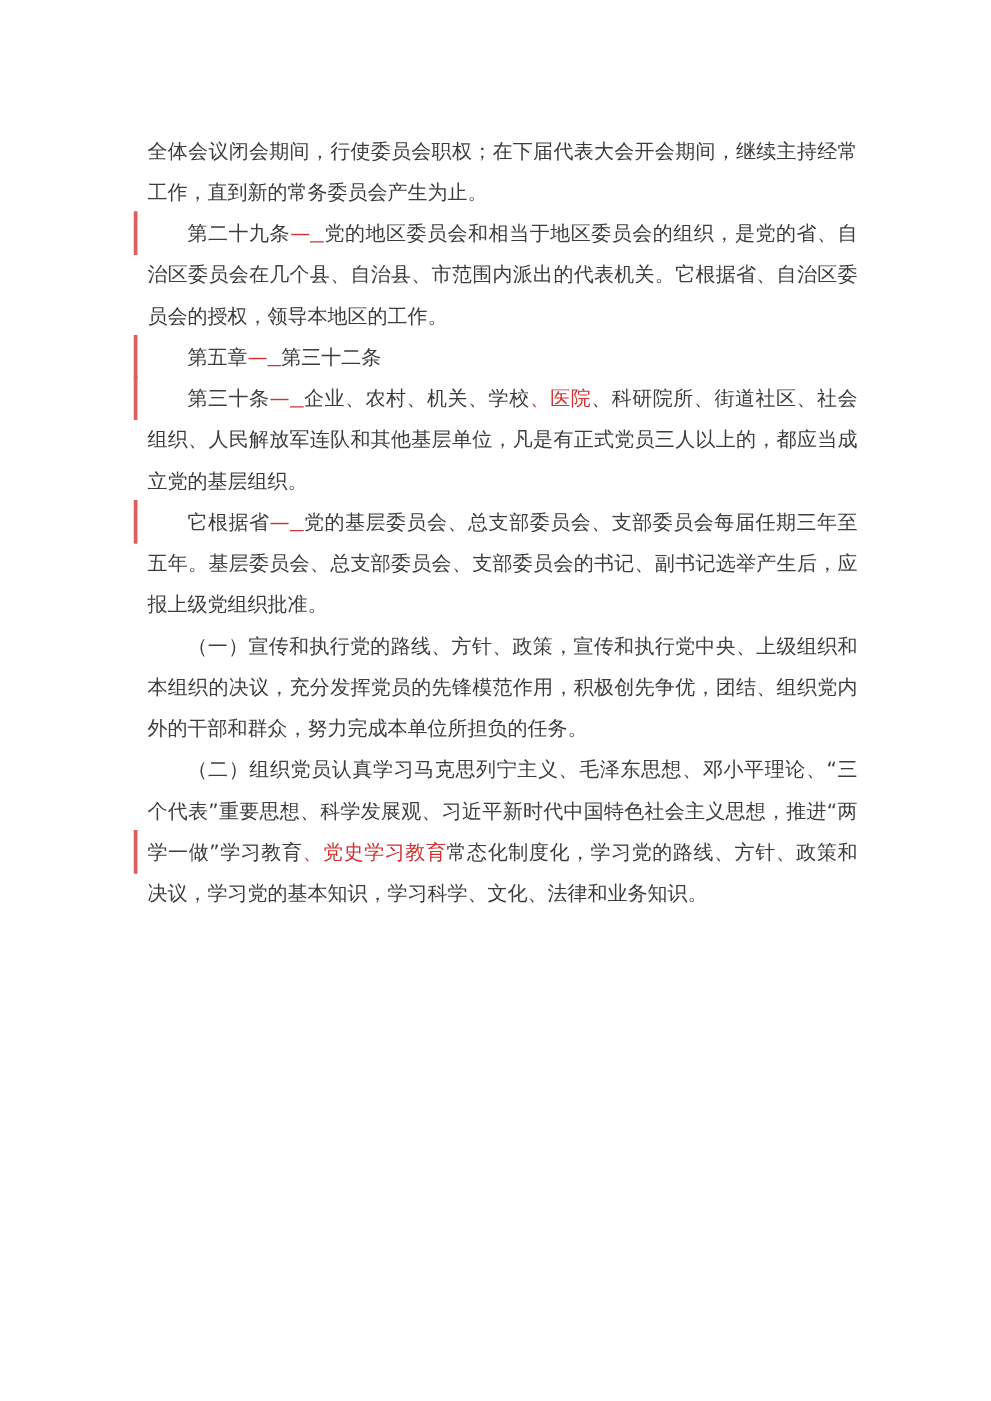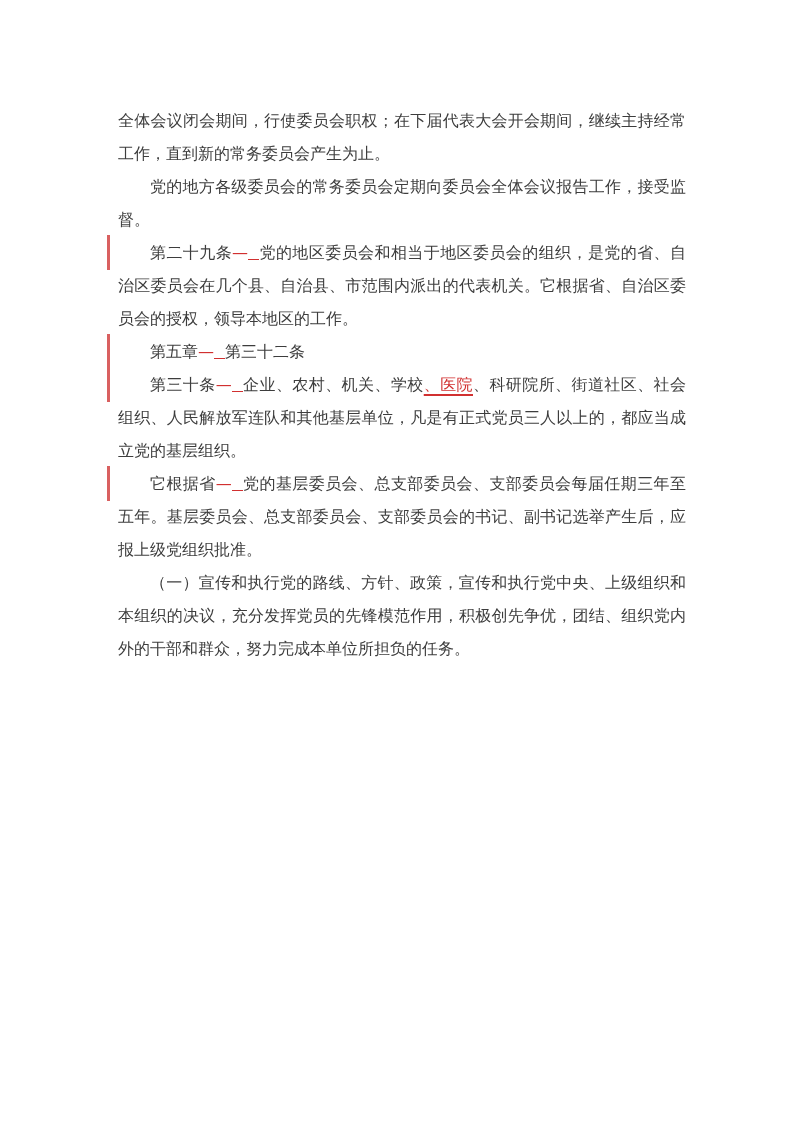--- a/index.html
+++ b/index.html
@@ -28,21 +28,20 @@
     line-height:33px;
     color:var(--text-color);
     text-align:justify;
     text-justify:inter-ideograph;
     word-break:break-all;
   }
   p.para.indent{text-indent:32px;}
   .ins{color:var(--ins-color);}
   .ins-u{
     color:var(--ins-color);
-    text-decoration:underline;
     text-decoration-thickness:1.5px;
     text-underline-offset:4px;
     margin-top:20px;
   }
   .ins-space{
     display:inline-block;
     width:11px;height:12px;
     border-bottom:1.5px solid var(--ins-color);
     vertical-align:-2px;
   }
@@ -52,19 +51,19 @@
     width:3px;
     background:var(--bar-color);
     text-indent:0;
   }
 </style>
 </head>
 <body>
 
 <div class="page">
     <p class="para"><span>全体会议闭会期间，行使委员会职权；在下届代表大会开会期间，继续主持经常工作，直到新的常务委员会产生为止。</span></p>
-    <p class="para indent"><span>党的地方各级委员会的常务委员会定期向委员会全体会议报告工作，接受监督。</span></p>
     <p class="para indent"><span class="changebar" style="top: -1px; height: 35px;"></span><span>第二十九条</span><span class="ins">—</span><span class="ins-space"></span><span>党的地区委员会和相当于地区委员会的组织，是党的省、自治区委员会在几个县、自治县、市范围内派出的代表机关。它根据省、自治区委员会的授权，领导本地区的工作。</span></p>
     <p class="para indent"><span class="changebar" style="top: -1px; height: 35px;"></span><span>第五章</span><span class="ins">—</span><span class="ins-space"></span><span>第三十二条</span></p>
     <p class="para indent"><span class="changebar" style="top: -1px; height: 35px;"></span><span>第三十条</span><span class="ins">—</span><span class="ins-space"></span><span>企业、农村、机关、学校</span><span class="ins-u">、医院</span><span>、科研院所、街道社区、社会组织、人民解放军连队和其他基层单位，凡是有正式党员三人以上的，都应当成立党的基层组织。</span></p>
     <p class="para indent"><span class="changebar" style="top: -1px; height: 35px;"></span><span>它根据省</span><span class="ins">—</span><span class="ins-space"></span><span>党的基层委员会、总支部委员会、支部委员会每届任期三年至五年。基层委员会、总支部委员会、支部委员会的书记、副书记选举产生后，应报上级党组织批准。</span></p>
     <p class="para indent"><span>（一）宣传和执行党的路线、方针、政策，宣传和执行党中央、上级组织和本组织的决议，充分发挥党员的先锋模范作用，积极创先争优，团结、组织党内外的干部和群众，努力完成本单位所担负的任务。</span></p>
+    <p class="para indent"><span class="changebar" style="top: 65px; height: 35px;"></span><span>（二）组织党员认真学习马克思列宁主义、毛泽东思想、邓小平理论、“三个代表”重要思想、科学发展观、习近平新时代中国特色社会主义思想，推进“两学一做”学习教育</span><span class="ins-u">、党史学习教育</span><span>常态化制度化，学习党的路线、方针、政策和决议，学习党的基本知识，学习科学、文化、法律和业务知识。</span></p>
   </div>
 
 </body></html>

